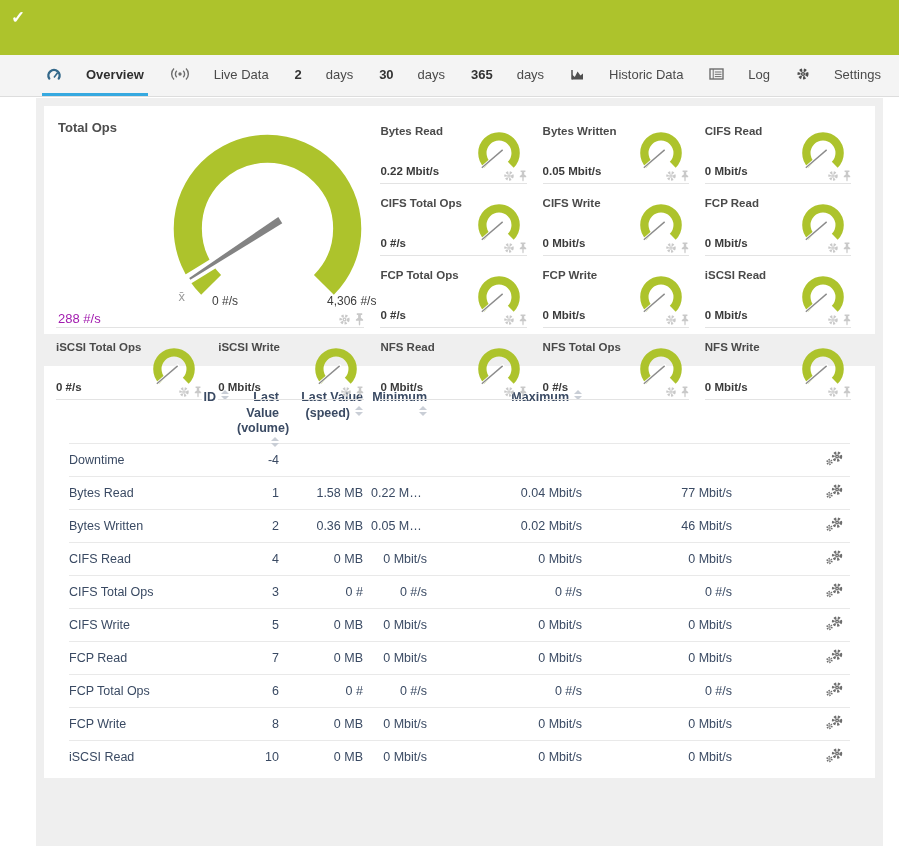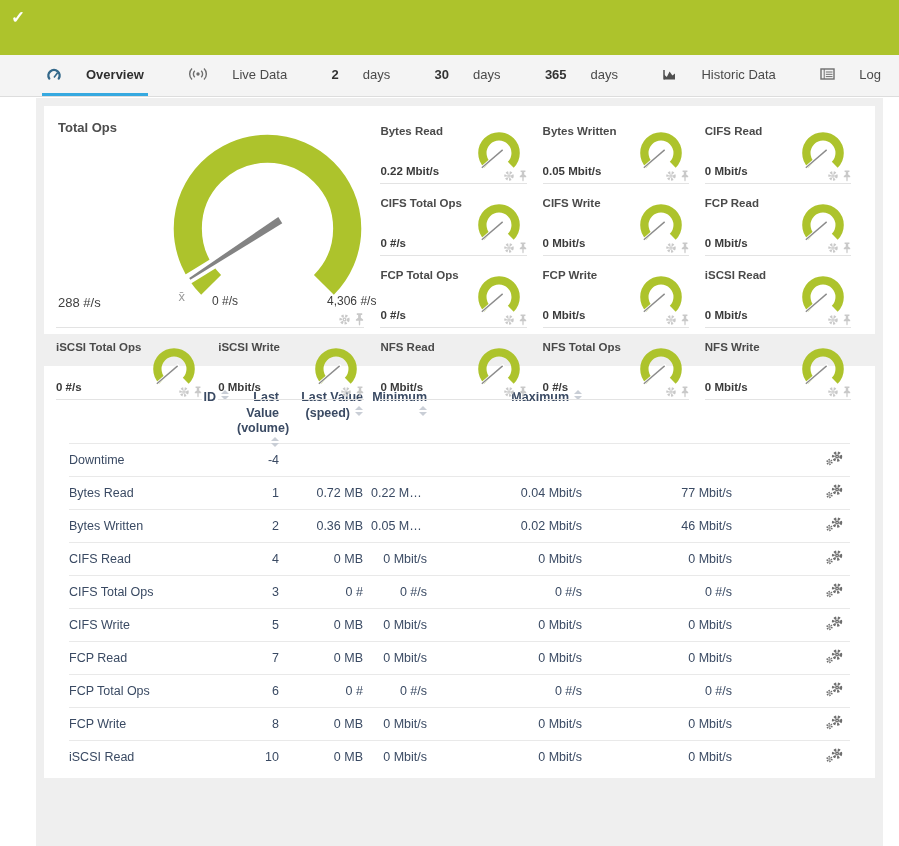--- a/index.html
+++ b/index.html
@@ -33,21 +33,21 @@
   .gauges-panel { height:228px; padding:12px 10px 0 10px; margin-bottom:32px; }
   .gauge-grid { display:grid; grid-template-columns:repeat(5,1fr); grid-auto-rows:72px; }
   .gcell { position:relative; }
   .gcell::after { content:""; position:absolute; left:2px; right:14px; bottom:6px;
                   border-bottom:1px solid #e3e3e3; }
   .main-cell { grid-row:1/4; grid-column:1/3; }
   .mg-title { position:absolute; top:2px; left:4px; font-size:13px; font-weight:bold; color:#4d4d4d; }
   .mg-svg { position:absolute; left:96px; top:12px; width:235px; height:211px; }
   .mg-min { position:absolute; top:176px; left:158px; font-size:12px; color:#3c3c3c; }
   .mg-max { position:absolute; top:176px; right:2px; font-size:12px; color:#3c3c3c; }
-  .mg-value { position:absolute; bottom:24px; left:4px; font-size:13px; color:#404040; }
+  .mg-value { position:absolute; bottom:8px; left:4px; font-size:13px; color:#a21caf; }
   .sg-title { position:absolute; top:7px; left:2px; font-size:11.5px; font-weight:bold; color:#4a4a4a; }
   .sg-value { position:absolute; bottom:13px; left:2px; font-size:11.5px; font-weight:bold; color:#3a3a3a; }
   .sg-svg { position:absolute; top:9px; right:16px; width:52px; height:52px; }
   .cell-icons { position:absolute; bottom:8px; right:14px; display:flex; gap:4px;
                 align-items:center; color:#c9c9c9; cursor:pointer; }
   
   .table-panel { padding:0 25px; min-height:412px; }
   .thead, .trow { display:grid;
     grid-template-columns:160px 50px 84px 64px 155px 150px 1fr 40px; }
   .thead { padding-top:24px; height:77px; font-size:12.5px; font-weight:bold; color:#3a4a63; }
@@ -131,20 +131,26 @@
   <div class="tab">
     <svg width="15" height="12" viewBox="0 0 15 12">
       <rect x="1" y="1" width="13" height="10" fill="none" stroke="#6e6e6e" stroke-width="1.4"></rect>
       <line x1="4.2" y1="1" x2="4.2" y2="11" stroke="#6e6e6e" stroke-width="1"></line>
       <line x1="5.8" y1="4" x2="12.5" y2="4" stroke="#6e6e6e" stroke-width="1"></line>
       <line x1="5.8" y1="6.3" x2="12.5" y2="6.3" stroke="#6e6e6e" stroke-width="1"></line>
       <line x1="5.8" y1="8.6" x2="12.5" y2="8.6" stroke="#6e6e6e" stroke-width="1"></line>
     </svg>
     <span>Log</span>
   </div>
+  <div class="tab">
+    <svg width="14" height="14" viewBox="0 0 16 16" style="color:#4f4f4f">
+      <use href="#def-gear"></use>
+    </svg>
+    <span>Settings</span>
+  </div>
 </nav>
 
 <main class="content">
 
   <section class="panel gauges-panel">
     <div class="gauge-grid">
 
       <div class="gcell main-cell">
         <div class="mg-title">Total Ops</div>
         <svg class="mg-svg" viewBox="0 0 200 180">
@@ -426,21 +432,21 @@
           <svg width="17" height="16" viewBox="0 0 17 16">
             <use href="#def-gear" transform="translate(4.5,-1) scale(0.82)"></use>
             <use href="#def-gear" transform="translate(-0.5,7) scale(0.5)"></use>
           </svg>
         </div>
       </div>
 
       <div class="trow">
         <div class="td left">Bytes Read</div>
         <div class="td">1</div>
-        <div class="td">0.72 MB</div>
+        <div class="td">1.58 MB</div>
         <div class="td">0.22 Mbi…</div>
         <div class="td">0.04 Mbit/s</div>
         <div class="td">77 Mbit/s</div>
         <div class="td"></div>
         <div class="td icon-cell">
           <svg width="17" height="16" viewBox="0 0 17 16">
             <use href="#def-gear" transform="translate(4.5,-1) scale(0.82)"></use>
             <use href="#def-gear" transform="translate(-0.5,7) scale(0.5)"></use>
           </svg>
         </div>

